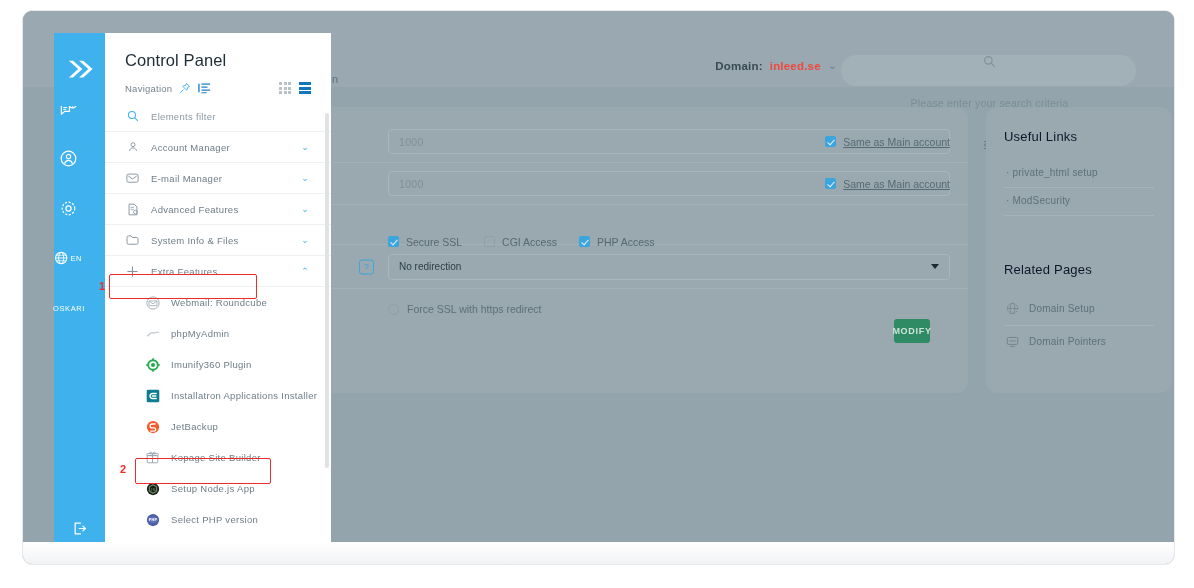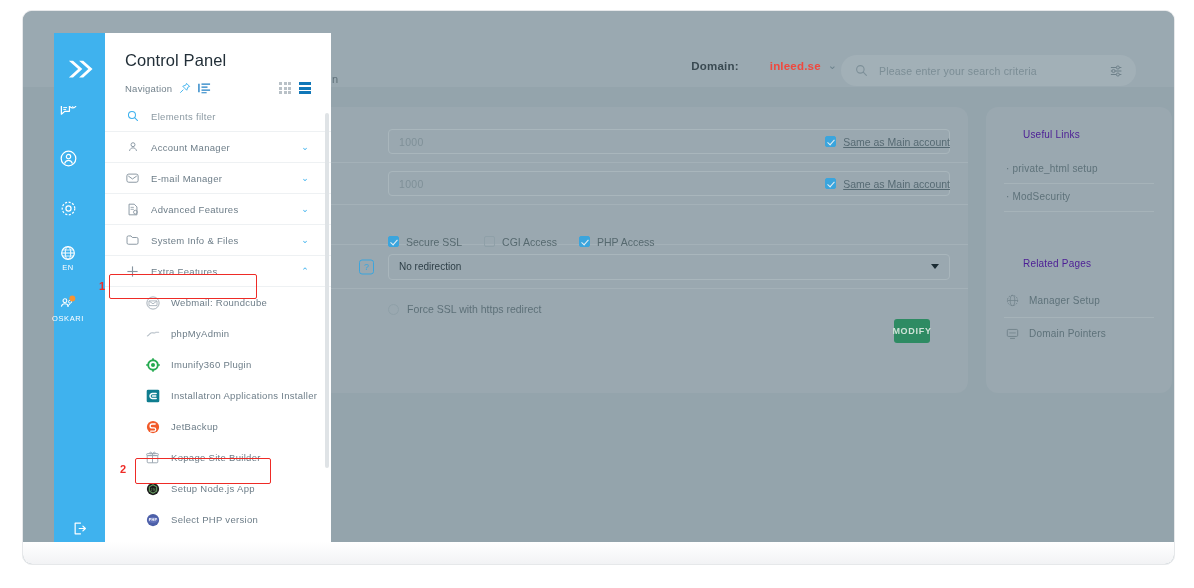--- a/index.html
+++ b/index.html
@@ -46,35 +46,36 @@
     color: #5e7079;
     letter-spacing: .2px;
   }
   .domain-wrap {
     position: absolute;
     right: 337px; top: 49px;
     display: flex; align-items: center; gap: 7px;
     font-size: 11.5px;
   }
   .domain-label { color: #3a4a52; font-weight: bold; letter-spacing: .2px; }
-  .domain-value { color: #f0483e; font-weight: bold; letter-spacing: .2px; margin-left: 24px; }
+  .domain-value { color: #f0483e; font-weight: bold; letter-spacing: .2px; }
   .domain-caret {
     color: #6d838d; font-size: 11px; line-height: 1;
     transform: translateY(-1px);
   }
 
   .search-box {
     position: absolute;
     right: 38px; top: 44px;
     width: 295px; height: 31px;
     background: #a2b0b7;
     border-radius: 16px;
     display: flex; align-items: center;
     padding: 0 12px 0 14px;
-    gap: 11px;
+    gap: 29px;
+    flex-direction: column;
   }
   .search-input-txt {
     flex: 1;
     font-size: 10.5px;
     color: #7b8d95;
     letter-spacing: .2px;
   }
   .search-ico { width: 13px; height: 13px; flex: none; }
   .filter-ico { width: 14px; height: 14px; flex: none; opacity: .62; }
 
@@ -192,25 +193,24 @@
   
   .right-panel {
     position: absolute;
     left: 963px; top: 96px;
     width: 186px; height: 286px;
     background: #9aa8b0;
     border-radius: 12px;
     padding: 22px 18px;
   }
   .rp-title {
-    font-size: 10px;
-    color: #4c1d95;
+    font-size: 13px;
+    color: #0f172a;
     letter-spacing: .2px;
     margin-bottom: 16px;
-    margin-left: 19px;
   }
   .rp-title.second { margin-top: 46px; }
   .rp-link {
     font-size: 10px;
     color: #5e727a;
     padding: 7px 0 9px 2px;
     border-bottom: 1px solid #a6b3b9;
     letter-spacing: .2px;
   }
   .rp-link:last-child { border-bottom: none; }
@@ -227,21 +227,21 @@
 
   
   .rail {
     position: absolute;
     left: 31px; top: 22px;
     width: 51px; height: 533px;
     background: #3fb2ee;
   }
   .rail-item {
     width: 28px; height: 50px;
-    display: flex; flex-direction: column;
+    display: flex; flex-direction: row;
     align-items: center; justify-content: center;
     gap: 2px;
     color: #ffffff;
   }
   .rail-item.active { background: #6dc6f3; }
   .rail-cap {
     font-size: 7.5px;
     letter-spacing: .6px;
     color: #ffffff;
   }
@@ -450,21 +450,21 @@
         </div>
 
         <div class="rp-title second">Related Pages</div>
 
         <div class="rp-prow">
           <svg width="13" height="13" viewBox="0 0 16 16">
             <circle cx="8" cy="8" r="6.3" fill="none" stroke="#5e727a" stroke-width="1.1" stroke-dasharray="2 1.4"></circle>
             <ellipse cx="8" cy="8" rx="2.8" ry="6.3" fill="none" stroke="#5e727a" stroke-width=".9"></ellipse>
             <line x1="1.7" y1="8" x2="14.3" y2="8" stroke="#5e727a" stroke-width=".9"></line>
           </svg>
-          <span>Manager Setup</span>
+          <span>Domain Setup</span>
         </div>
         <div class="rp-prow">
           <svg width="13" height="13" viewBox="0 0 16 16">
             <rect x="1.6" y="3" width="12.8" height="8.6" rx="1.4" fill="none" stroke="#5e727a" stroke-width="1.1"></rect>
             <line x1="5" y1="14" x2="11" y2="14" stroke="#5e727a" stroke-width="1.1"></line>
             <line x1="4" y1="7.3" x2="12" y2="7.3" stroke="#5e727a" stroke-width=".9"></line>
           </svg>
           <span>Domain Pointers</span>
         </div>
       </div>

